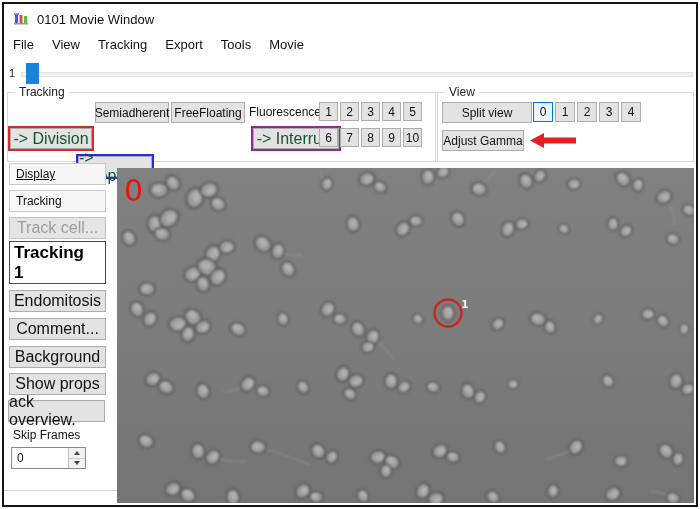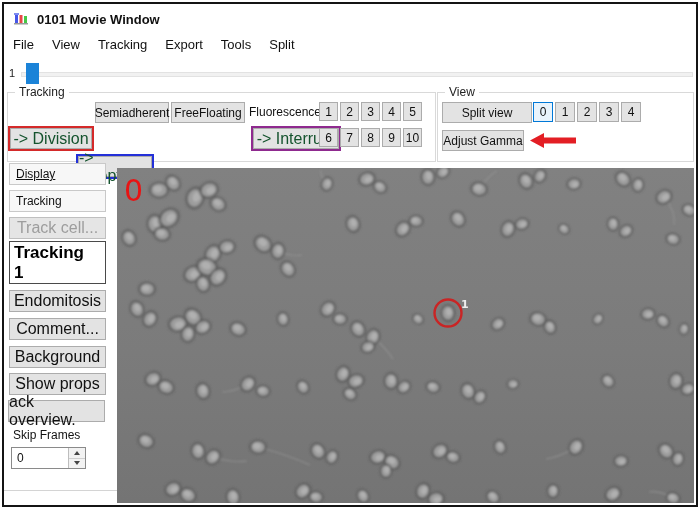--- a/index.html
+++ b/index.html
@@ -1,21 +1,21 @@
 <!DOCTYPE html>
 <html><head>
 <meta charset="utf-8">
 <style>
   * { margin:0; padding:0; box-sizing:border-box; }
   body { background:#ffffff; font-family:"Liberation Sans", sans-serif; width:700px; height:509px; overflow:hidden; }
   .window { position:relative; width:700px; height:509px; background:#fff; }
   .frame { position:absolute; left:2px; top:2px; width:696px; height:505px; border:2px solid #141414; background:#fff; }
 
   
-  .titlebar { position:absolute; left:10px; top:6px; height:18px; display:flex; align-items:center; gap:7px;font-weight:bold; }
+  .titlebar { position:absolute; left:10px; top:6px; height:18px; display:flex; align-items:center; gap:7px; }
   .title-text { font-size:13px; color:#111; }
   .menubar { position:absolute; left:0px; top:31px; height:20px; display:flex; }
   .menu-item { font-size:13px; color:#111; padding:2px 9px; cursor:default; }
 
   
   .slider-row { position:absolute; left:0; top:56px; width:692px; height:26px; }
   .slider-label { position:absolute; left:5px; top:7px; font-size:11px; color:#222; }
   .slider-track { position:absolute; left:17px; right:3px; top:12px; height:5px; background:#f1f1f1; border:1px solid #e2e2e2; }
   .slider-handle { position:absolute; left:22px; top:3px; width:13px; height:21px; background:#1b83d8; }
 
@@ -76,21 +76,21 @@
       </svg>
       <span class="title-text">0101 Movie Window</span>
     </div>
 
     <div class="menubar">
       <span class="menu-item">File</span>
       <span class="menu-item">View</span>
       <span class="menu-item">Tracking</span>
       <span class="menu-item">Export</span>
       <span class="menu-item">Tools</span>
-      <span class="menu-item">Split</span>
+      <span class="menu-item">Movie</span>
     </div>
 
     <div class="slider-row">
       <span class="slider-label">1</span>
       <div class="slider-track"></div>
       <div class="slider-handle"></div>
     </div>
 
     <div class="groupbox gb-tracking">
       <span class="gb-label">Tracking</span>

